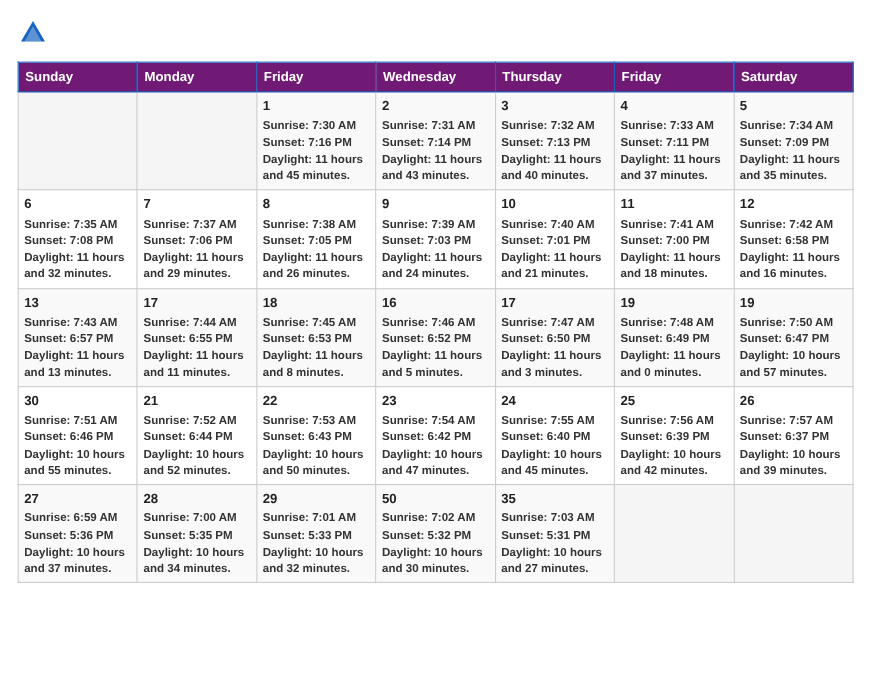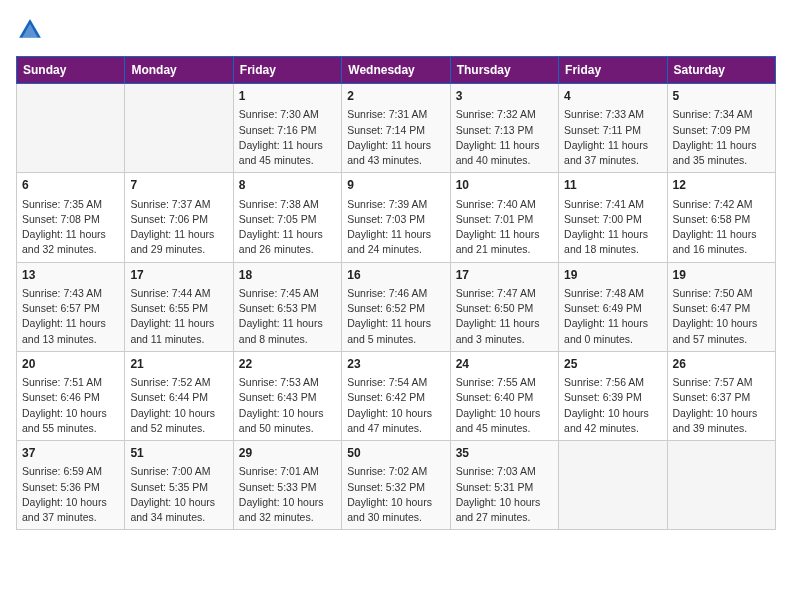--- a/index.html
+++ b/index.html
@@ -69,20 +69,21 @@
     }
     tbody tr td .day-num {
       font-size: 12px;
       font-weight: bold;
       display: block;
       margin-bottom: 2px;
     }
     tbody tr td .day-info {
       font-size: 10.5px;
       color: #333;
+      font-weight: bold;
     }
     tbody tr:nth-child(odd) td {
       background: #f9f9f9;
     }
     tbody tr:nth-child(even) td {
       background: #fff;
     }
     .empty { background: #f5f5f5 !important; }
   </style>
 </head>
@@ -197,21 +198,21 @@
           <span class="day-num">19</span>
           <div class="day-info">Sunrise: 7:48 AM<br>Sunset: 6:49 PM<br>Daylight: 11 hours and 0 minutes.</div>
         </td>
         <td>
           <span class="day-num">19</span>
           <div class="day-info">Sunrise: 7:50 AM<br>Sunset: 6:47 PM<br>Daylight: 10 hours and 57 minutes.</div>
         </td>
       </tr>
       <tr>
         <td>
-          <span class="day-num">20</span>
+          <span class="day-num">30</span>
           <div class="day-info">Sunrise: 7:51 AM<br>Sunset: 6:46 PM<br>Daylight: 10 hours and 55 minutes.</div>
         </td>
         <td>
           <span class="day-num">21</span>
           <div class="day-info">Sunrise: 7:52 AM<br>Sunset: 6:44 PM<br>Daylight: 10 hours and 52 minutes.</div>
         </td>
         <td>
           <span class="day-num">22</span>
           <div class="day-info">Sunrise: 7:53 AM<br>Sunset: 6:43 PM<br>Daylight: 10 hours and 50 minutes.</div>
         </td>
@@ -227,25 +228,25 @@
           <span class="day-num">25</span>
           <div class="day-info">Sunrise: 7:56 AM<br>Sunset: 6:39 PM<br>Daylight: 10 hours and 42 minutes.</div>
         </td>
         <td>
           <span class="day-num">26</span>
           <div class="day-info">Sunrise: 7:57 AM<br>Sunset: 6:37 PM<br>Daylight: 10 hours and 39 minutes.</div>
         </td>
       </tr>
       <tr>
         <td>
-          <span class="day-num">37</span>
+          <span class="day-num">27</span>
           <div class="day-info">Sunrise: 6:59 AM<br>Sunset: 5:36 PM<br>Daylight: 10 hours and 37 minutes.</div>
         </td>
         <td>
-          <span class="day-num">51</span>
+          <span class="day-num">28</span>
           <div class="day-info">Sunrise: 7:00 AM<br>Sunset: 5:35 PM<br>Daylight: 10 hours and 34 minutes.</div>
         </td>
         <td>
           <span class="day-num">29</span>
           <div class="day-info">Sunrise: 7:01 AM<br>Sunset: 5:33 PM<br>Daylight: 10 hours and 32 minutes.</div>
         </td>
         <td>
           <span class="day-num">50</span>
           <div class="day-info">Sunrise: 7:02 AM<br>Sunset: 5:32 PM<br>Daylight: 10 hours and 30 minutes.</div>
         </td>

